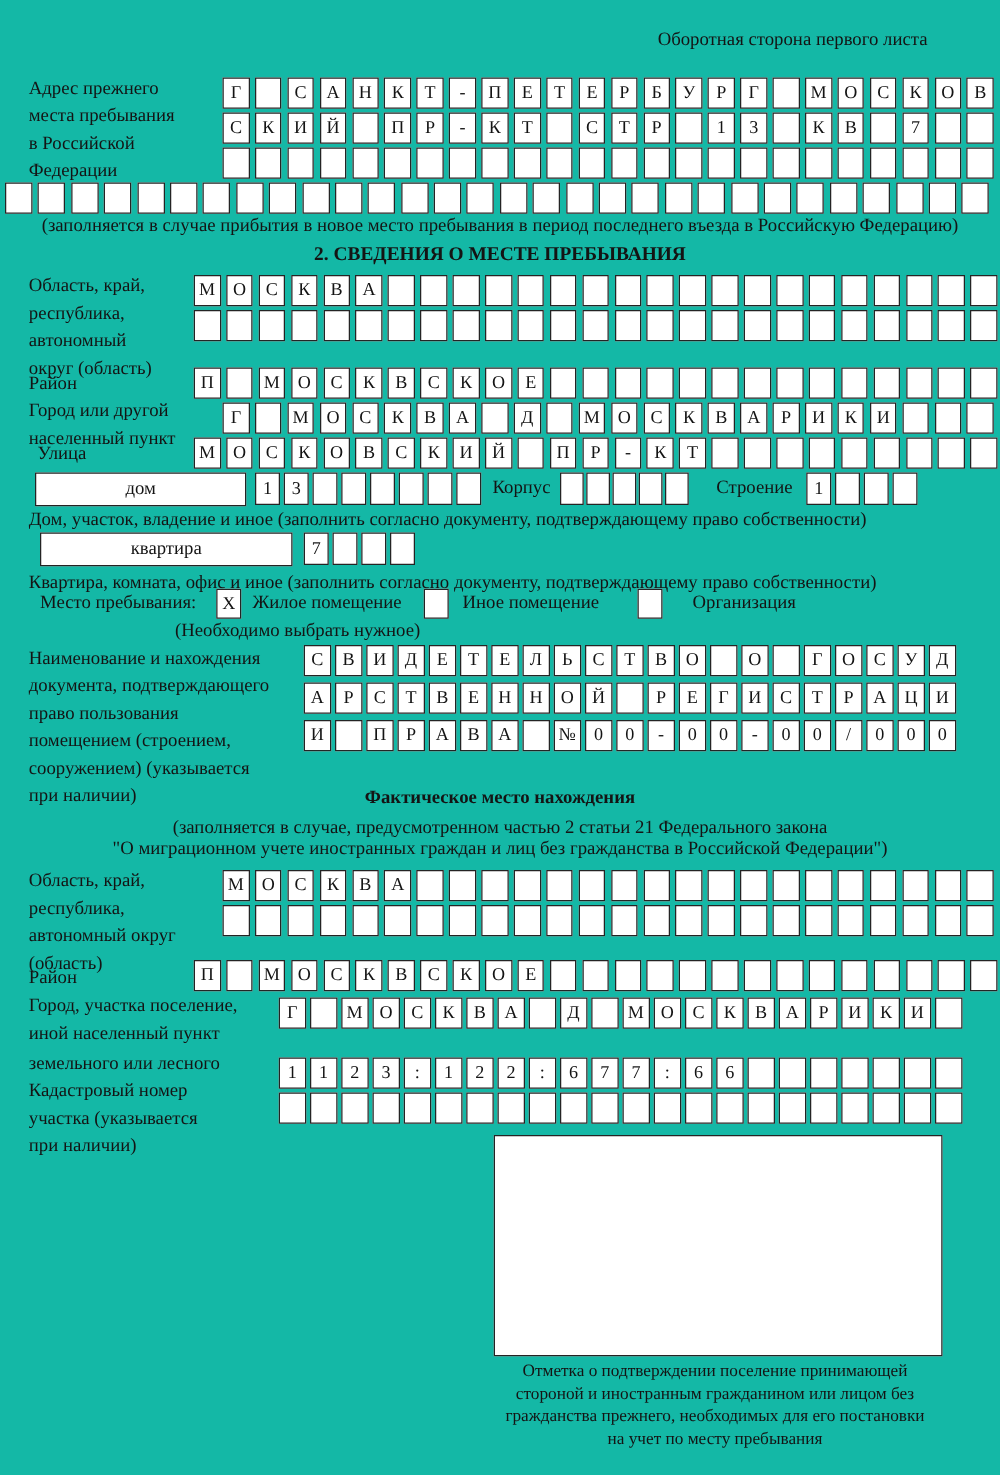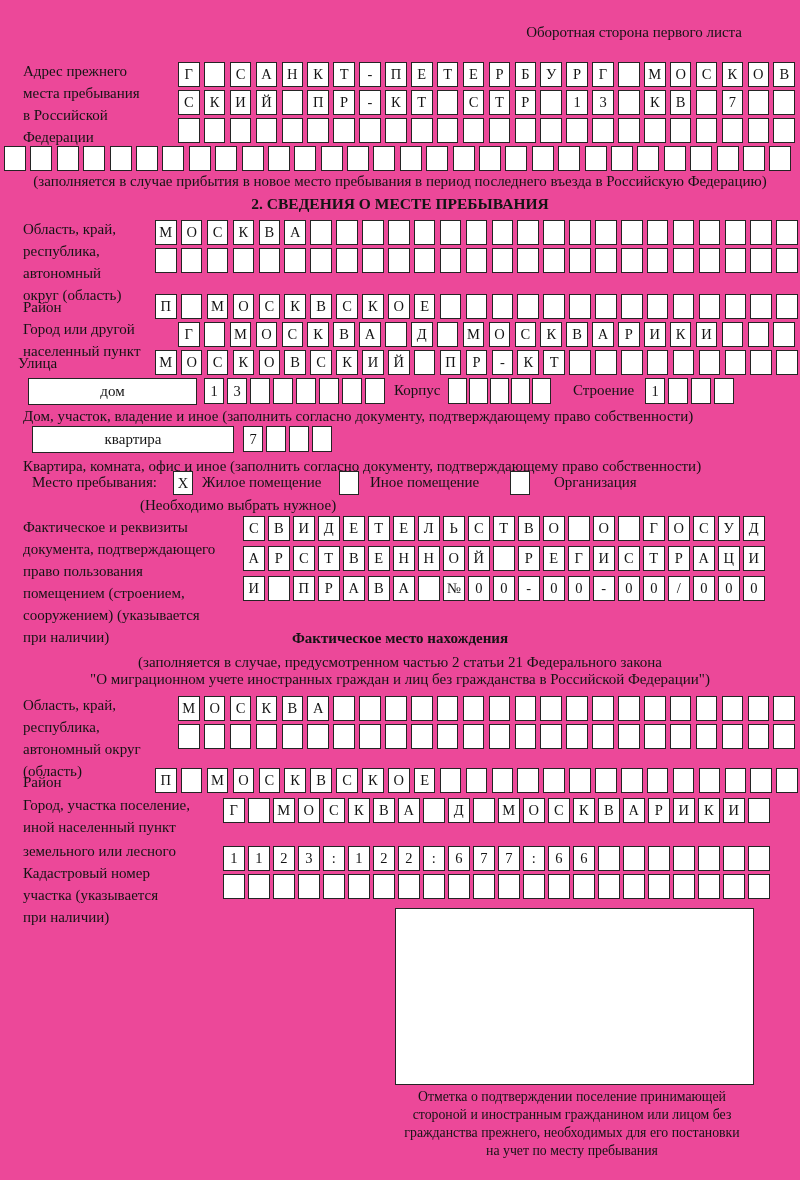--- a/index.html
+++ b/index.html
@@ -1,16 +1,16 @@
 <!DOCTYPE html>
 <html><head>
 <meta charset="utf-8">
 <style>
   html,body{margin:0;padding:0;background:#fff;}
-  .page{position:relative;width:800px;height:1180px;background:#ec4899;
+  .page{position:relative;width:800px;height:1180px;background:#14b8a6;
         font-family:"Liberation Serif","DejaVu Serif",serif;color:#141414;overflow:hidden;}
   .hdr{position:absolute;top:24px;right:58px;font-size:15px;}
   .h-center{position:absolute;left:0;width:800px;text-align:center;font-weight:bold;font-size:15.5px;}
   .lbl{position:absolute;font-size:15px;line-height:22px;}
   .note{position:absolute;font-size:15px;}
   .center{left:0;width:800px;text-align:center;}
   .row{position:absolute;display:flex;gap:4.4px;}
   .cell{box-sizing:border-box;flex:0 0 auto;width:21.5px;height:25px;border:1.6px solid #242424;
         display:flex;align-items:center;justify-content:center;font-size:14.5px;line-height:1;background:#fff;}
   .row.p25{gap:3.5px}
@@ -266,21 +266,21 @@
       <div class="cell">А</div>
       <div class="cell">Р</div>
       <div class="cell">И</div>
       <div class="cell">К</div>
       <div class="cell">И</div>
       <div class="cell"></div>
       <div class="cell"></div>
       <div class="cell"></div>
     </div>
 
-  <div class="lbl" style="left:18px;top:352px">Улица</div>
+  <div class="lbl" style="left:30px;top:352px">Улица</div>
   <div class="row" style="left:155px;top:350px">
       <div class="cell">М</div>
       <div class="cell">О</div>
       <div class="cell">С</div>
       <div class="cell">К</div>
       <div class="cell">О</div>
       <div class="cell">В</div>
       <div class="cell">С</div>
       <div class="cell">К</div>
       <div class="cell">И</div>
@@ -342,21 +342,21 @@
   <div class="inl" style="left:32px;top:474px">Место пребывания:</div>
   <div class="cb" style="left:173px;top:471px">X</div>
   <div class="inl" style="left:202px;top:474px">Жилое помещение</div>
   <div class="cb" style="left:339px;top:471px"></div>
   <div class="inl" style="left:370px;top:474px">Иное помещение</div>
   <div class="cb" style="left:510px;top:471px"></div>
   <div class="inl" style="left:554px;top:474px">Организация</div>
   <div class="note" style="left:140px;top:497px;width:400px;">(Необходимо выбрать нужное)</div>
 
   <div class="lbl" style="left:23px;top:516px;width:230px">
-      <div>Фактическое и реквизиты</div>
+      <div>Наименование и нахождения</div>
       <div>документа, подтверждающего</div>
       <div>право пользования</div>
       <div>помещением (строением,</div>
       <div>сооружением) (указывается</div>
       <div>при наличии)</div>
     </div>
   <div class="row p25" style="left:243px;top:516px">
       <div class="cell">С</div>
       <div class="cell">В</div>
       <div class="cell">И</div>

